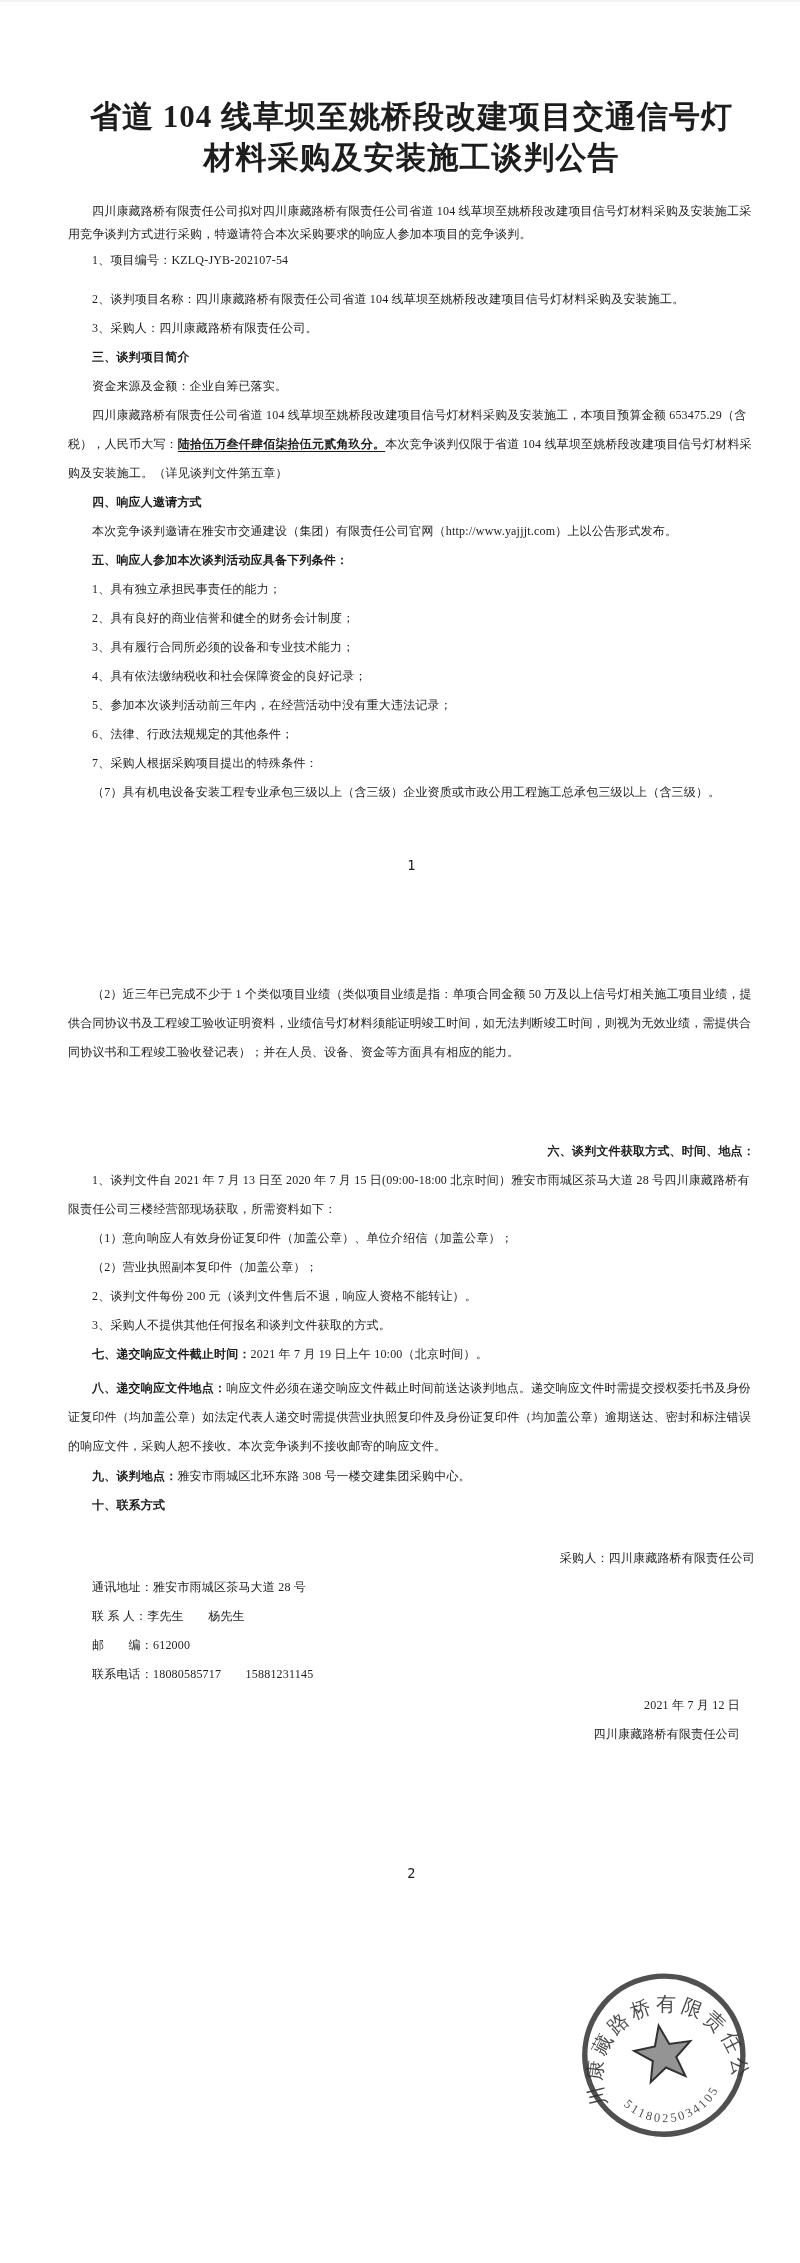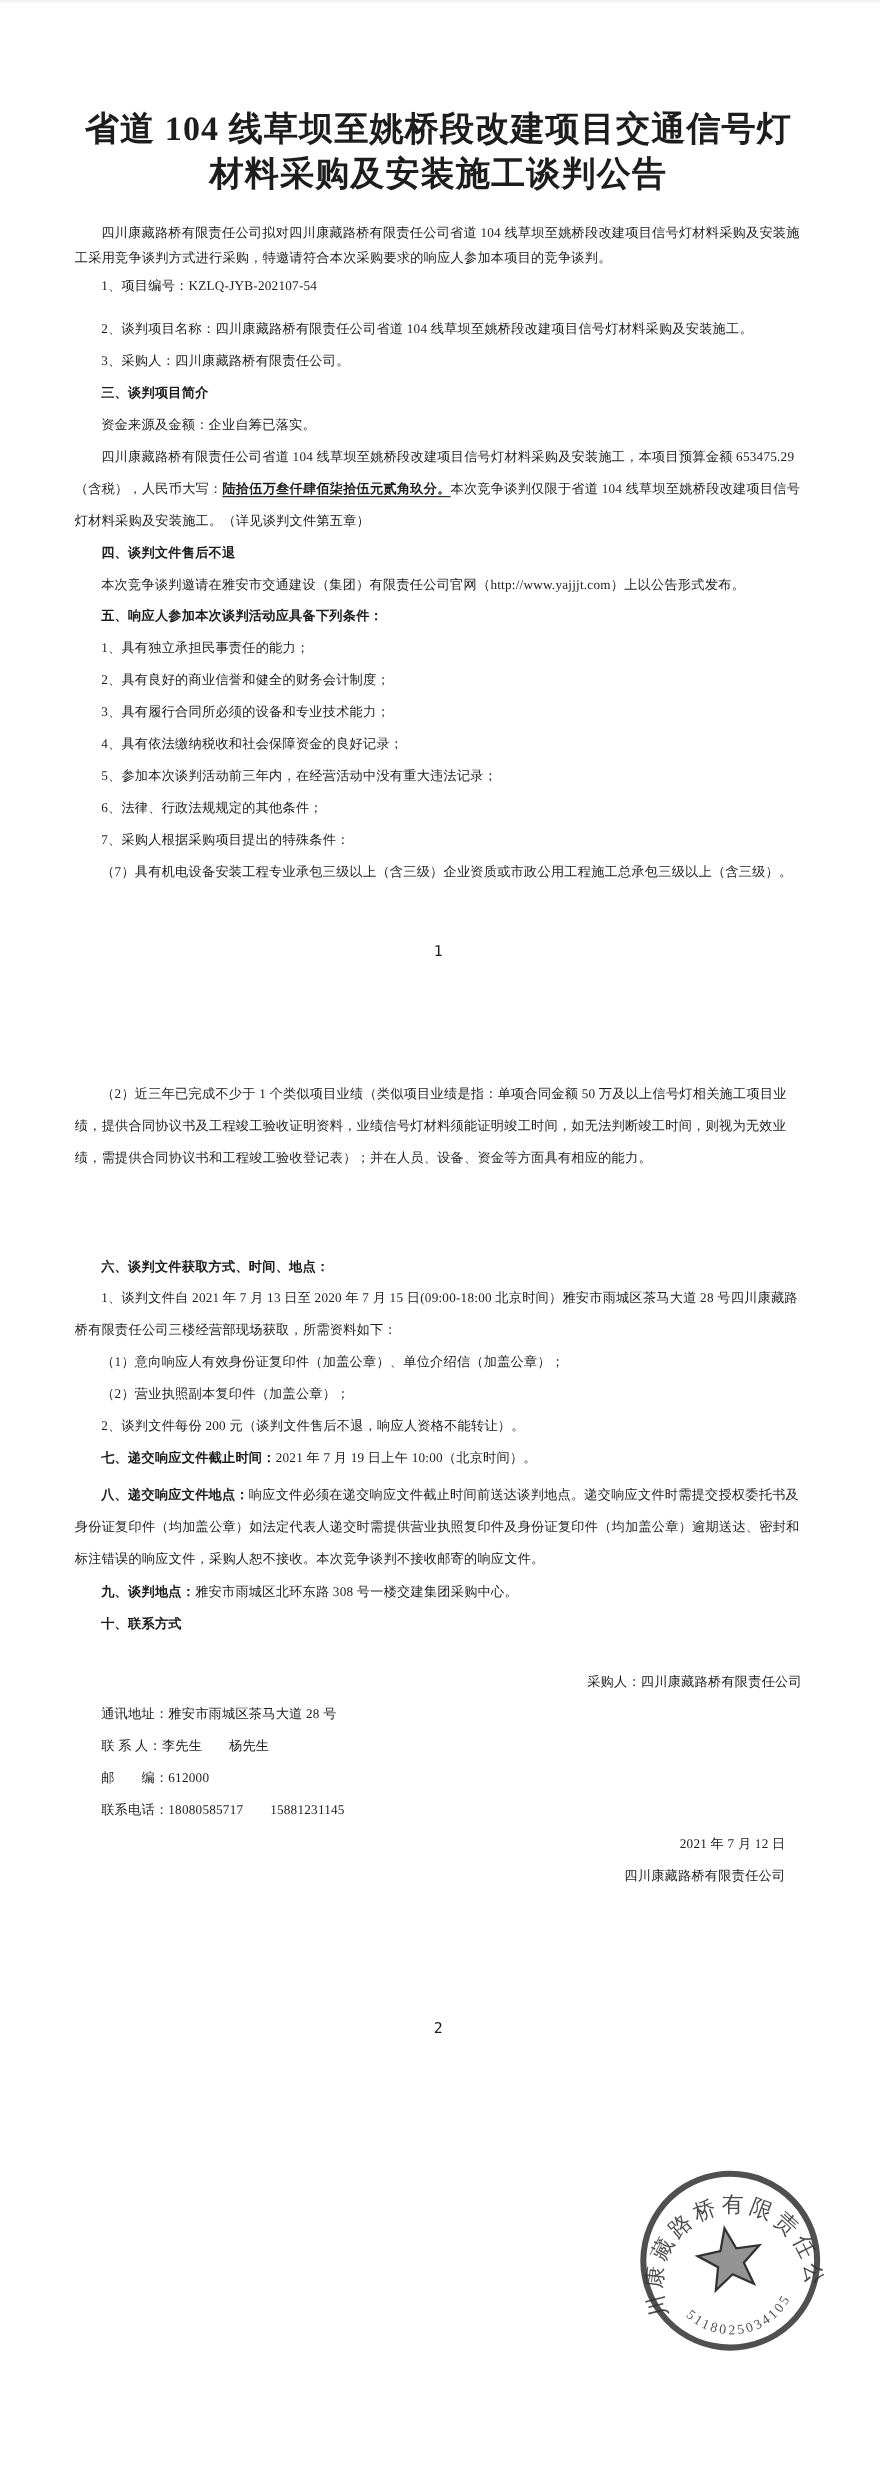--- a/index.html
+++ b/index.html
@@ -2,40 +2,40 @@
 <html><head>
 <meta charset="utf-8">
 <style>
   html,body{margin:0;padding:0;}
   body{
     width:800px;height:2263px;overflow:hidden;position:relative;
     background:#ffffff;color:#1d1d1d;
     font-family:"Liberation Serif","DejaVu Serif",serif;
     border-top:2px solid #f2f2f4;box-sizing:border-box;
   }
-  .doc{padding:94px 71px 0 68px;}
+  .doc{padding:94px 45px 0 68px;}
   p{margin:0;font-size:12px;line-height:29px;letter-spacing:0.2px;}
   .title{
     font-size:31px;line-height:41px;font-weight:bold;text-align:center;
     letter-spacing:1px;
   }
   .intro{line-height:23px;margin-top:22px;}
   .ind{text-indent:2em;}
   .b{font-weight:bold;}
   .ul{text-decoration:underline;text-underline-offset:3px;}
   .mt6{margin-top:6px;}
   .mt10{margin-top:10px;}
   .pagenum{
     text-align:center;font-size:13.5px;line-height:29px;
     font-family:"DejaVu Sans Mono","Liberation Mono",monospace;
   }
   .pg1{margin-top:44px;}
   .pg2{margin-top:110px;}
   .gap-break{margin-top:100px;}
-  .sec6{margin-top:70px;}
+  .sec6{margin-top:70px;text-align:right;}
   .s8{margin-top:6px;font-family:Liberation Mono, monospace;}
   .contact-first{margin-top:24px;text-align:right;}
   .sig{text-align:right;padding-right:15px;}
   .sig-date{margin-top:2px;}
   .stamp{
     position:absolute;left:576px;top:1965px;width:178px;height:178px;
     opacity:0.9;transform:rotate(-10deg);pointer-events:none;
   }
   .stamp text{font-family:"Liberation Serif","DejaVu Serif",serif;}
 </style>
@@ -51,21 +51,21 @@
 
   <p class="ind">1、项目编号：KZLQ-JYB-202107-54</p>
   <p class="ind mt10">2、谈判项目名称：四川康藏路桥有限责任公司省道 104 线草坝至姚桥段改建项目信号灯材料采购及安装施工。</p>
   <p class="ind">3、采购人：四川康藏路桥有限责任公司。</p>
 
   <p class="ind b">三、谈判项目简介</p>
 
   <p class="ind">资金来源及金额：企业自筹已落实。</p>
   <p class="ind"><span>四川康藏路桥有限责任公司省道 104 线草坝至姚桥段改建项目信号灯材料采购及安装施工，本项目预算金额 653475.29（含税），人民币大写：</span><span class="ul b">陆拾伍万叁仟肆佰柒拾伍元贰角玖分。</span><span>本次竞争谈判仅限于省道 104 线草坝至姚桥段改建项目信号灯材料采购及安装施工。（详见谈判文件第五章）</span></p>
 
-  <p class="ind b">四、谈判文件售后不退</p>
+  <p class="ind b">四、响应人邀请方式</p>
   <p class="ind">本次竞争谈判邀请在雅安市交通建设（集团）有限责任公司官网（http://www.yajjjt.com）上以公告形式发布。</p>
 
   <p class="ind b">五、响应人参加本次谈判活动应具备下列条件：</p>
   <p class="ind">1、具有独立承担民事责任的能力；</p>
   <p class="ind">2、具有良好的商业信誉和健全的财务会计制度；</p>
   <p class="ind">3、具有履行合同所必须的设备和专业技术能力；</p>
   <p class="ind">4、具有依法缴纳税收和社会保障资金的良好记录；</p>
   <p class="ind">5、参加本次谈判活动前三年内，在经营活动中没有重大违法记录；</p>
   <p class="ind">6、法律、行政法规规定的其他条件；</p>
   <p class="ind">7、采购人根据采购项目提出的特殊条件：</p>
@@ -73,20 +73,21 @@
 
   <p class="pagenum pg1">1</p>
 
   <p class="ind gap-break">（2）近三年已完成不少于 1 个类似项目业绩（类似项目业绩是指：单项合同金额 50 万及以上信号灯相关施工项目业绩，提供合同协议书及工程竣工验收证明资料，业绩信号灯材料须能证明竣工时间，如无法判断竣工时间，则视为无效业绩，需提供合同协议书和工程竣工验收登记表）；并在人员、设备、资金等方面具有相应的能力。</p>
 
   <p class="ind b sec6">六、谈判文件获取方式、时间、地点：</p>
   <p class="ind">1、谈判文件自 2021 年 7 月 13 日至 2020 年 7 月 15 日(09:00-18:00 北京时间）雅安市雨城区茶马大道 28 号四川康藏路桥有限责任公司三楼经营部现场获取，所需资料如下：</p>
   <p class="ind">（1）意向响应人有效身份证复印件（加盖公章）、单位介绍信（加盖公章）；</p>
   <p class="ind">（2）营业执照副本复印件（加盖公章）；</p>
   <p class="ind">2、谈判文件每份 200 元（谈判文件售后不退，响应人资格不能转让）。</p>
+  <p class="ind">3、采购人不提供其他任何报名和谈判文件获取的方式。</p>
 
   <p class="ind"><span class="b">七、递交响应文件截止时间：</span><span>2021 年 7 月 19 日上午 10:00（北京时间）。</span></p>
 
   <p class="ind s8"><span class="b">八、递交响应文件地点：</span><span>响应文件必须在递交响应文件截止时间前送达谈判地点。递交响应文件时需提交授权委托书及身份证复印件（均加盖公章）如法定代表人递交时需提供营业执照复印件及身份证复印件（均加盖公章）逾期送达、密封和标注错误的响应文件，采购人恕不接收。本次竞争谈判不接收邮寄的响应文件。</span></p>
 
   <p class="ind"><span class="b">九、谈判地点：</span><span>雅安市雨城区北环东路 308 号一楼交建集团采购中心。</span></p>
 
   <p class="ind b">十、联系方式</p>
   <p class="ind contact-first">采购人：四川康藏路桥有限责任公司</p>
   <p class="ind">通讯地址：雅安市雨城区茶马大道 28 号</p>

